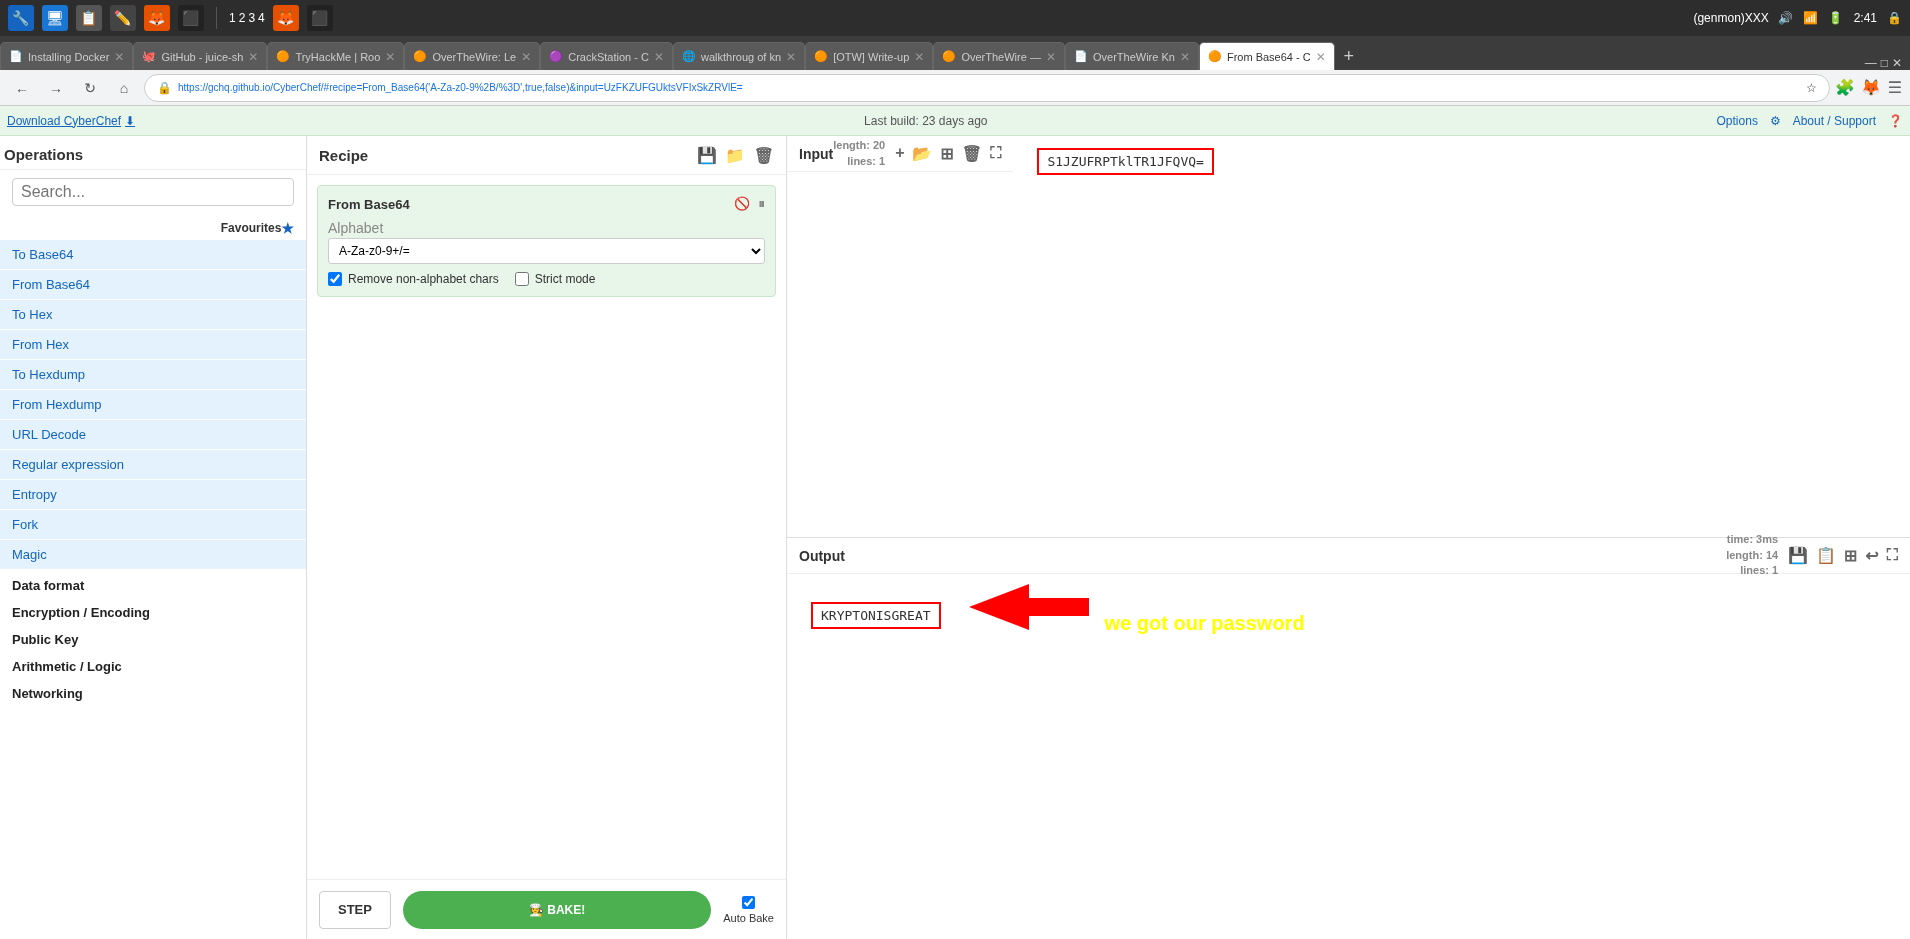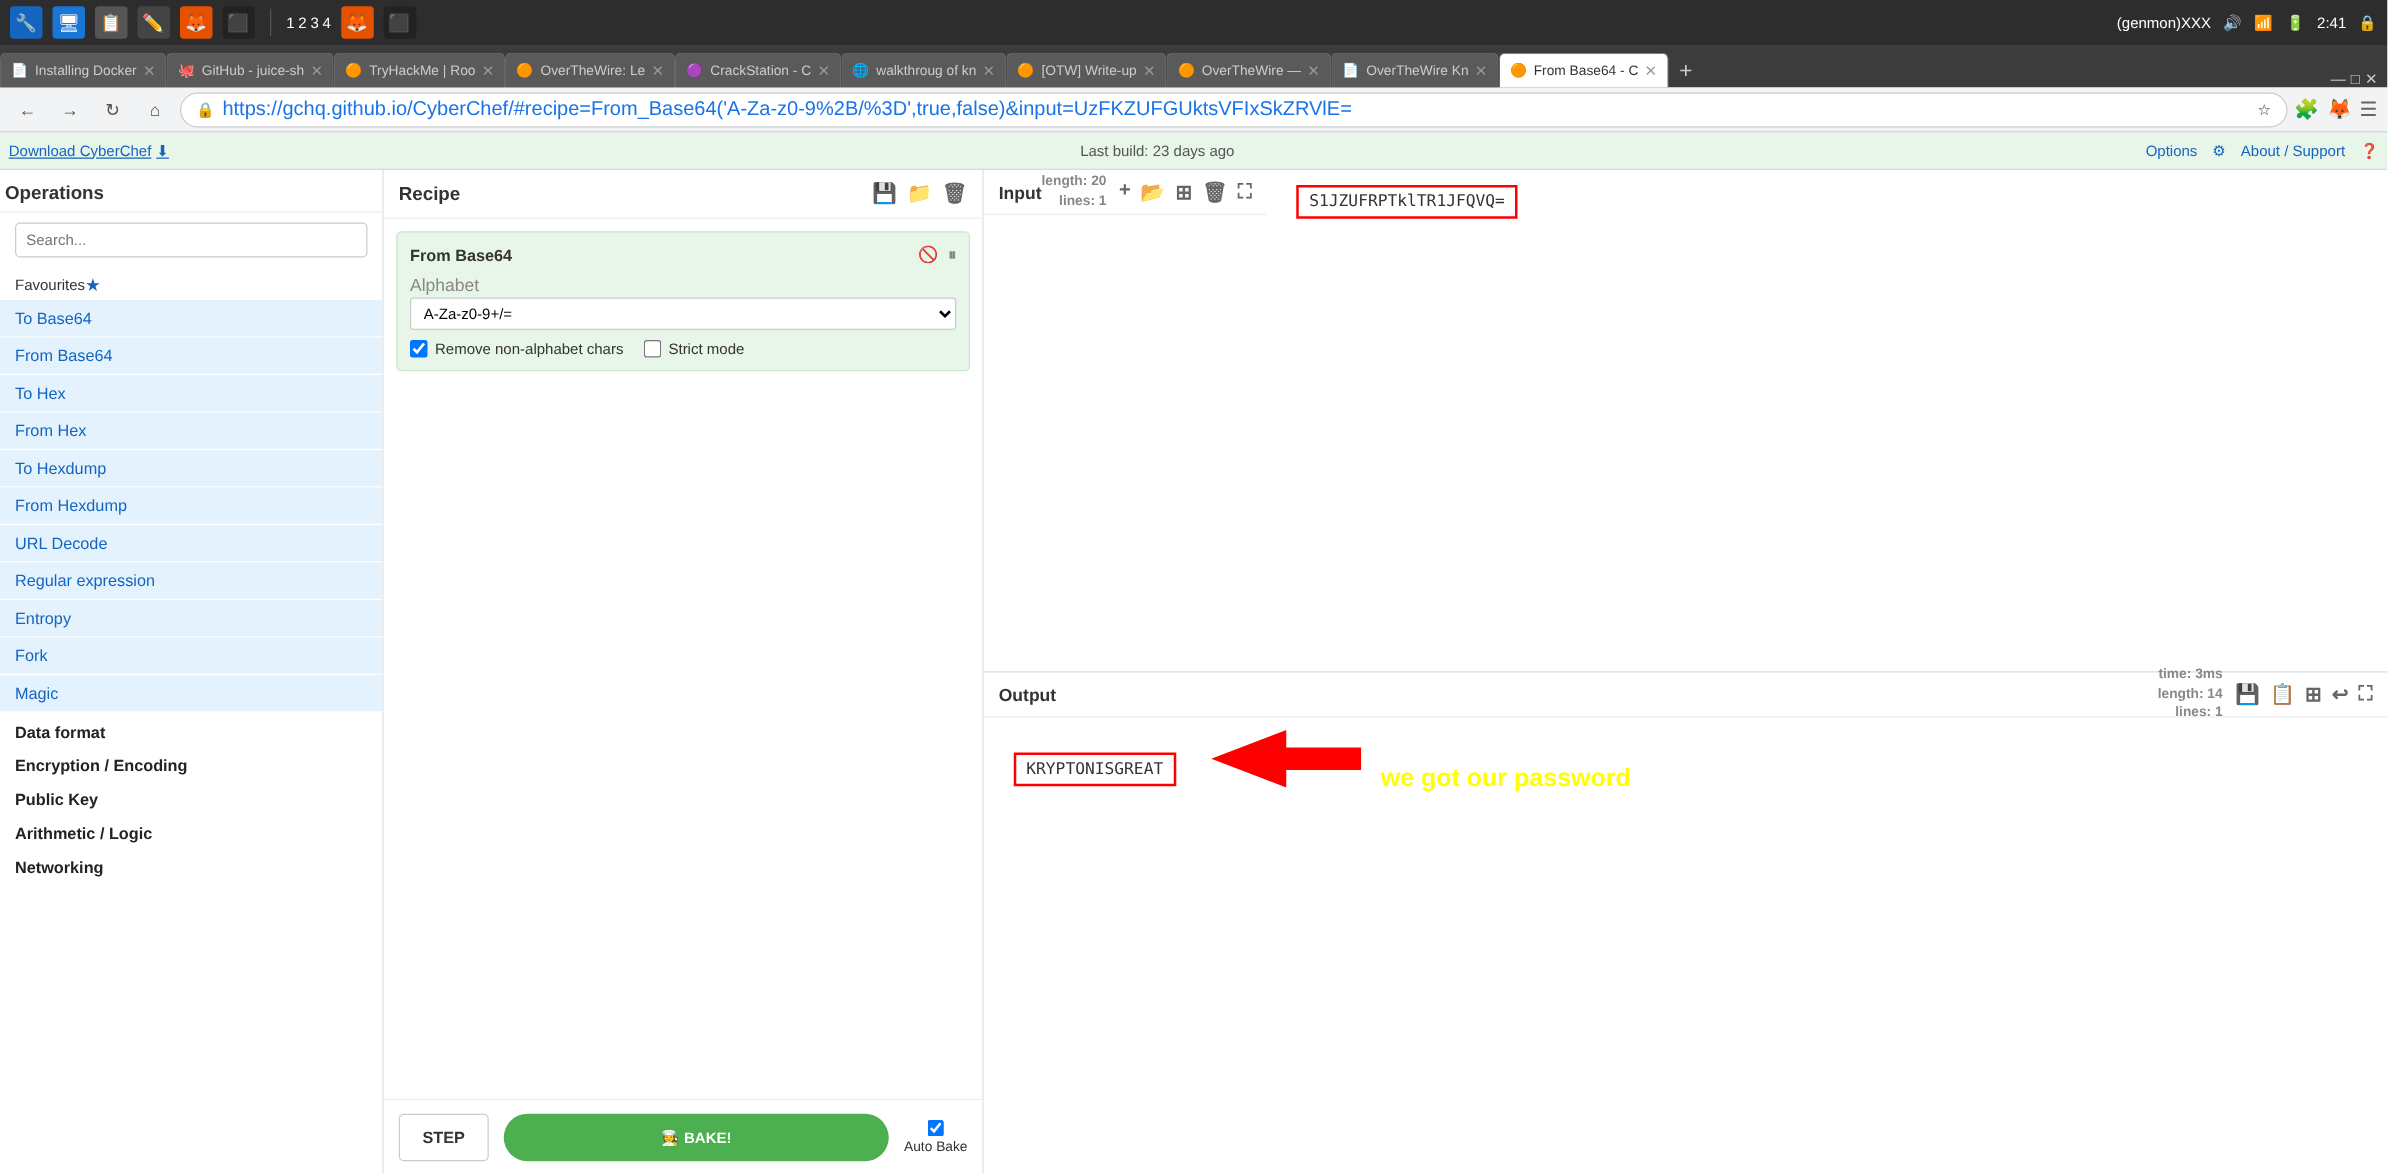--- a/index.html
+++ b/index.html
@@ -72,21 +72,21 @@
       flex: 1;
       height: 28px;
       border: 1px solid #ccc;
       border-radius: 14px;
       padding: 0 12px;
       font-size: 12px;
       background: #fff;
       color: #333;
       display: flex; align-items: center; gap: 6px;
     }
-    .address-text { flex: 1; font-size: 16px; color: #1a73e8; }
+    .address-text { flex: 1; font-size: 10px; color: #1a73e8; }
     .nav-right { display: flex; gap: 6px; align-items: center; }
 
     
     .app-banner {
       height: 30px;
       background: #e8f5e9;
       display: flex; align-items: center;
       padding: 0 7px;
       border-bottom: 1px solid #c8e6c9;
       font-size: 12px;
@@ -112,30 +112,30 @@
       font-weight: bold;
       color: #333;
       border-bottom: 1px solid #eee;
     }
     .search-box {
       margin: 8px 12px;
       height: 28px;
       border: 1px solid #ccc;
       border-radius: 4px;
       padding: 0 8px;
-      font-size: 12px;
+      font-size: 16px;
       width: calc(100% - 24px);
     }
     .sidebar-ops { flex: 1; overflow-y: auto; }
     .sidebar-section-label {
       padding: 6px 12px 4px;
-      font-weight: normal;
+      font-weight: bold;
       font-size: 12px;
       color: #333;
-      display: flex; align-items: center; justify-content: flex-start;
+      display: flex; align-items: center; justify-content: flex-end;
     }
     .sidebar-section-label .star { color: #1565c0; font-size: 14px; }
     .sidebar-item {
       padding: 7px 12px;
       font-size: 13px;
       color: #1565c0;
       cursor: pointer;
       background: #e3f2fd;
       border-bottom: 1px solid #fff;
     }

